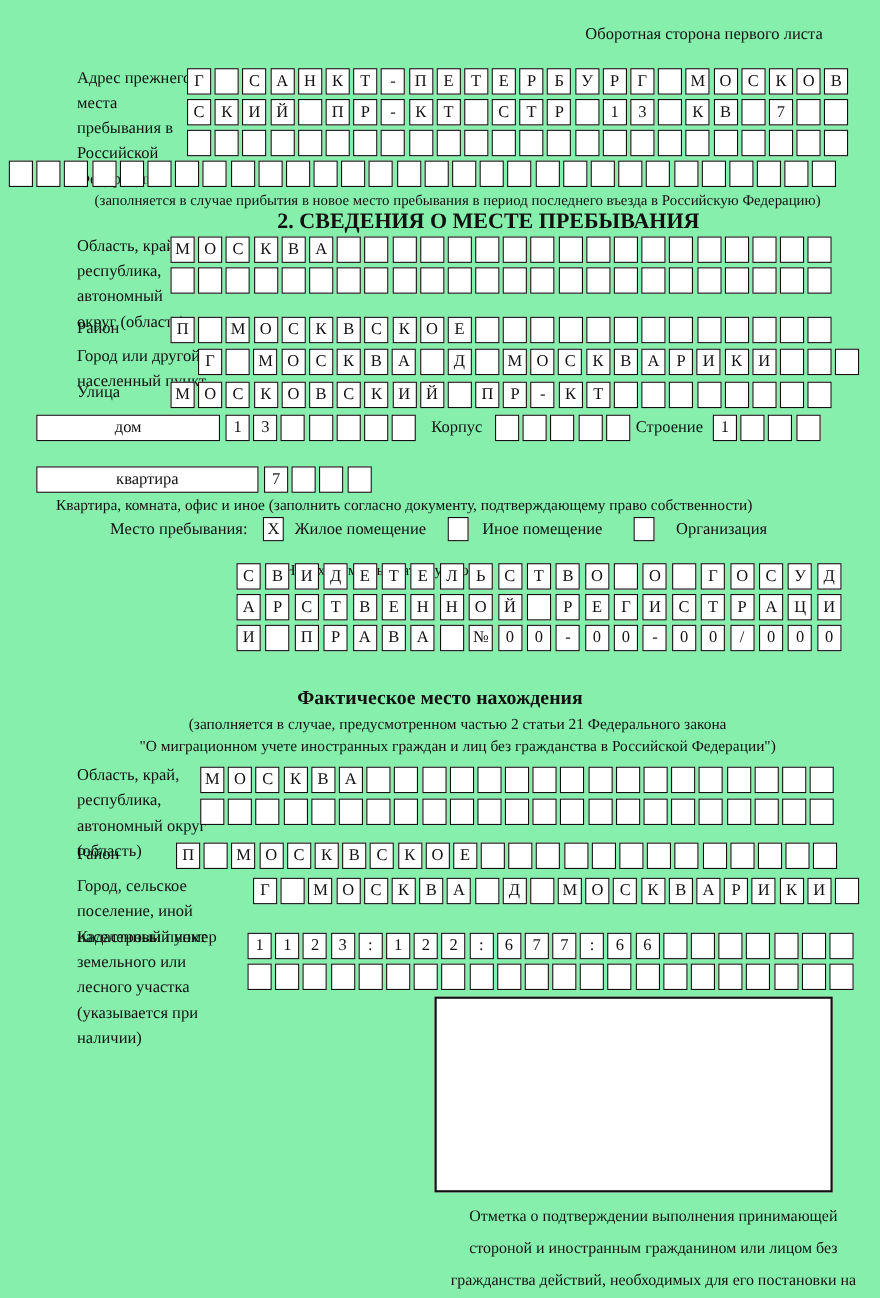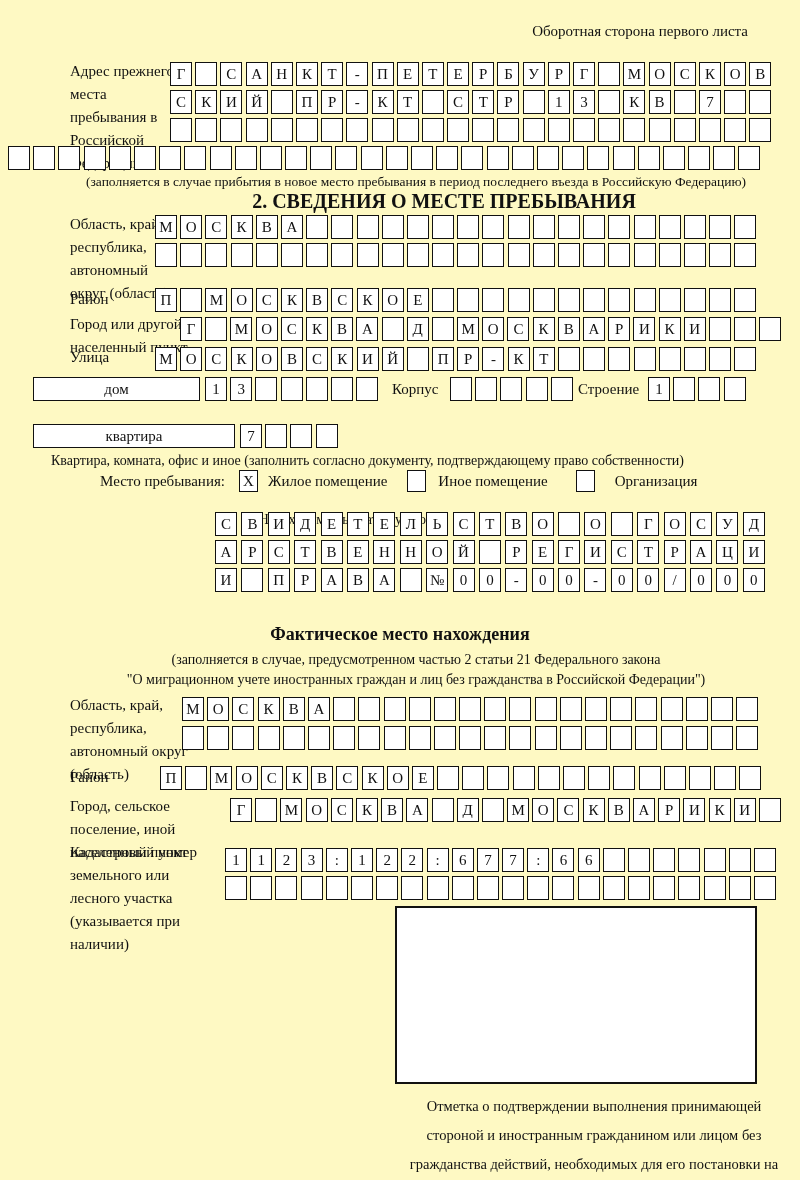--- a/index.html
+++ b/index.html
@@ -1,17 +1,17 @@
 <!DOCTYPE html>
 <html><head>
 <meta charset="utf-8">
 <style>
   html,body{margin:0;padding:0;background:#fff;}
   #page{
-    position:relative;width:800px;height:1180px;background:#fef9c3;color:#111;
+    position:relative;width:800px;height:1180px;background:#86efac;color:#111;
     font-family:"Liberation Serif","DejaVu Serif",serif;overflow:hidden;
   }
   .lbl{position:absolute;font-size:15px;line-height:23px;}
   .note{position:absolute;font-size:13.5px;line-height:17px;padding-left:16px;}
   .center{left:0;width:100%;text-align:center;}
   .bold{font-weight:bold;}
   .row{position:absolute;white-space:nowrap;display:flex;}
   .cell{
     display:inline-flex;align-items:center;justify-content:center;box-sizing:border-box;
     width:22px;height:24px;border:1.7px solid #111;margin-right:3.2px;

